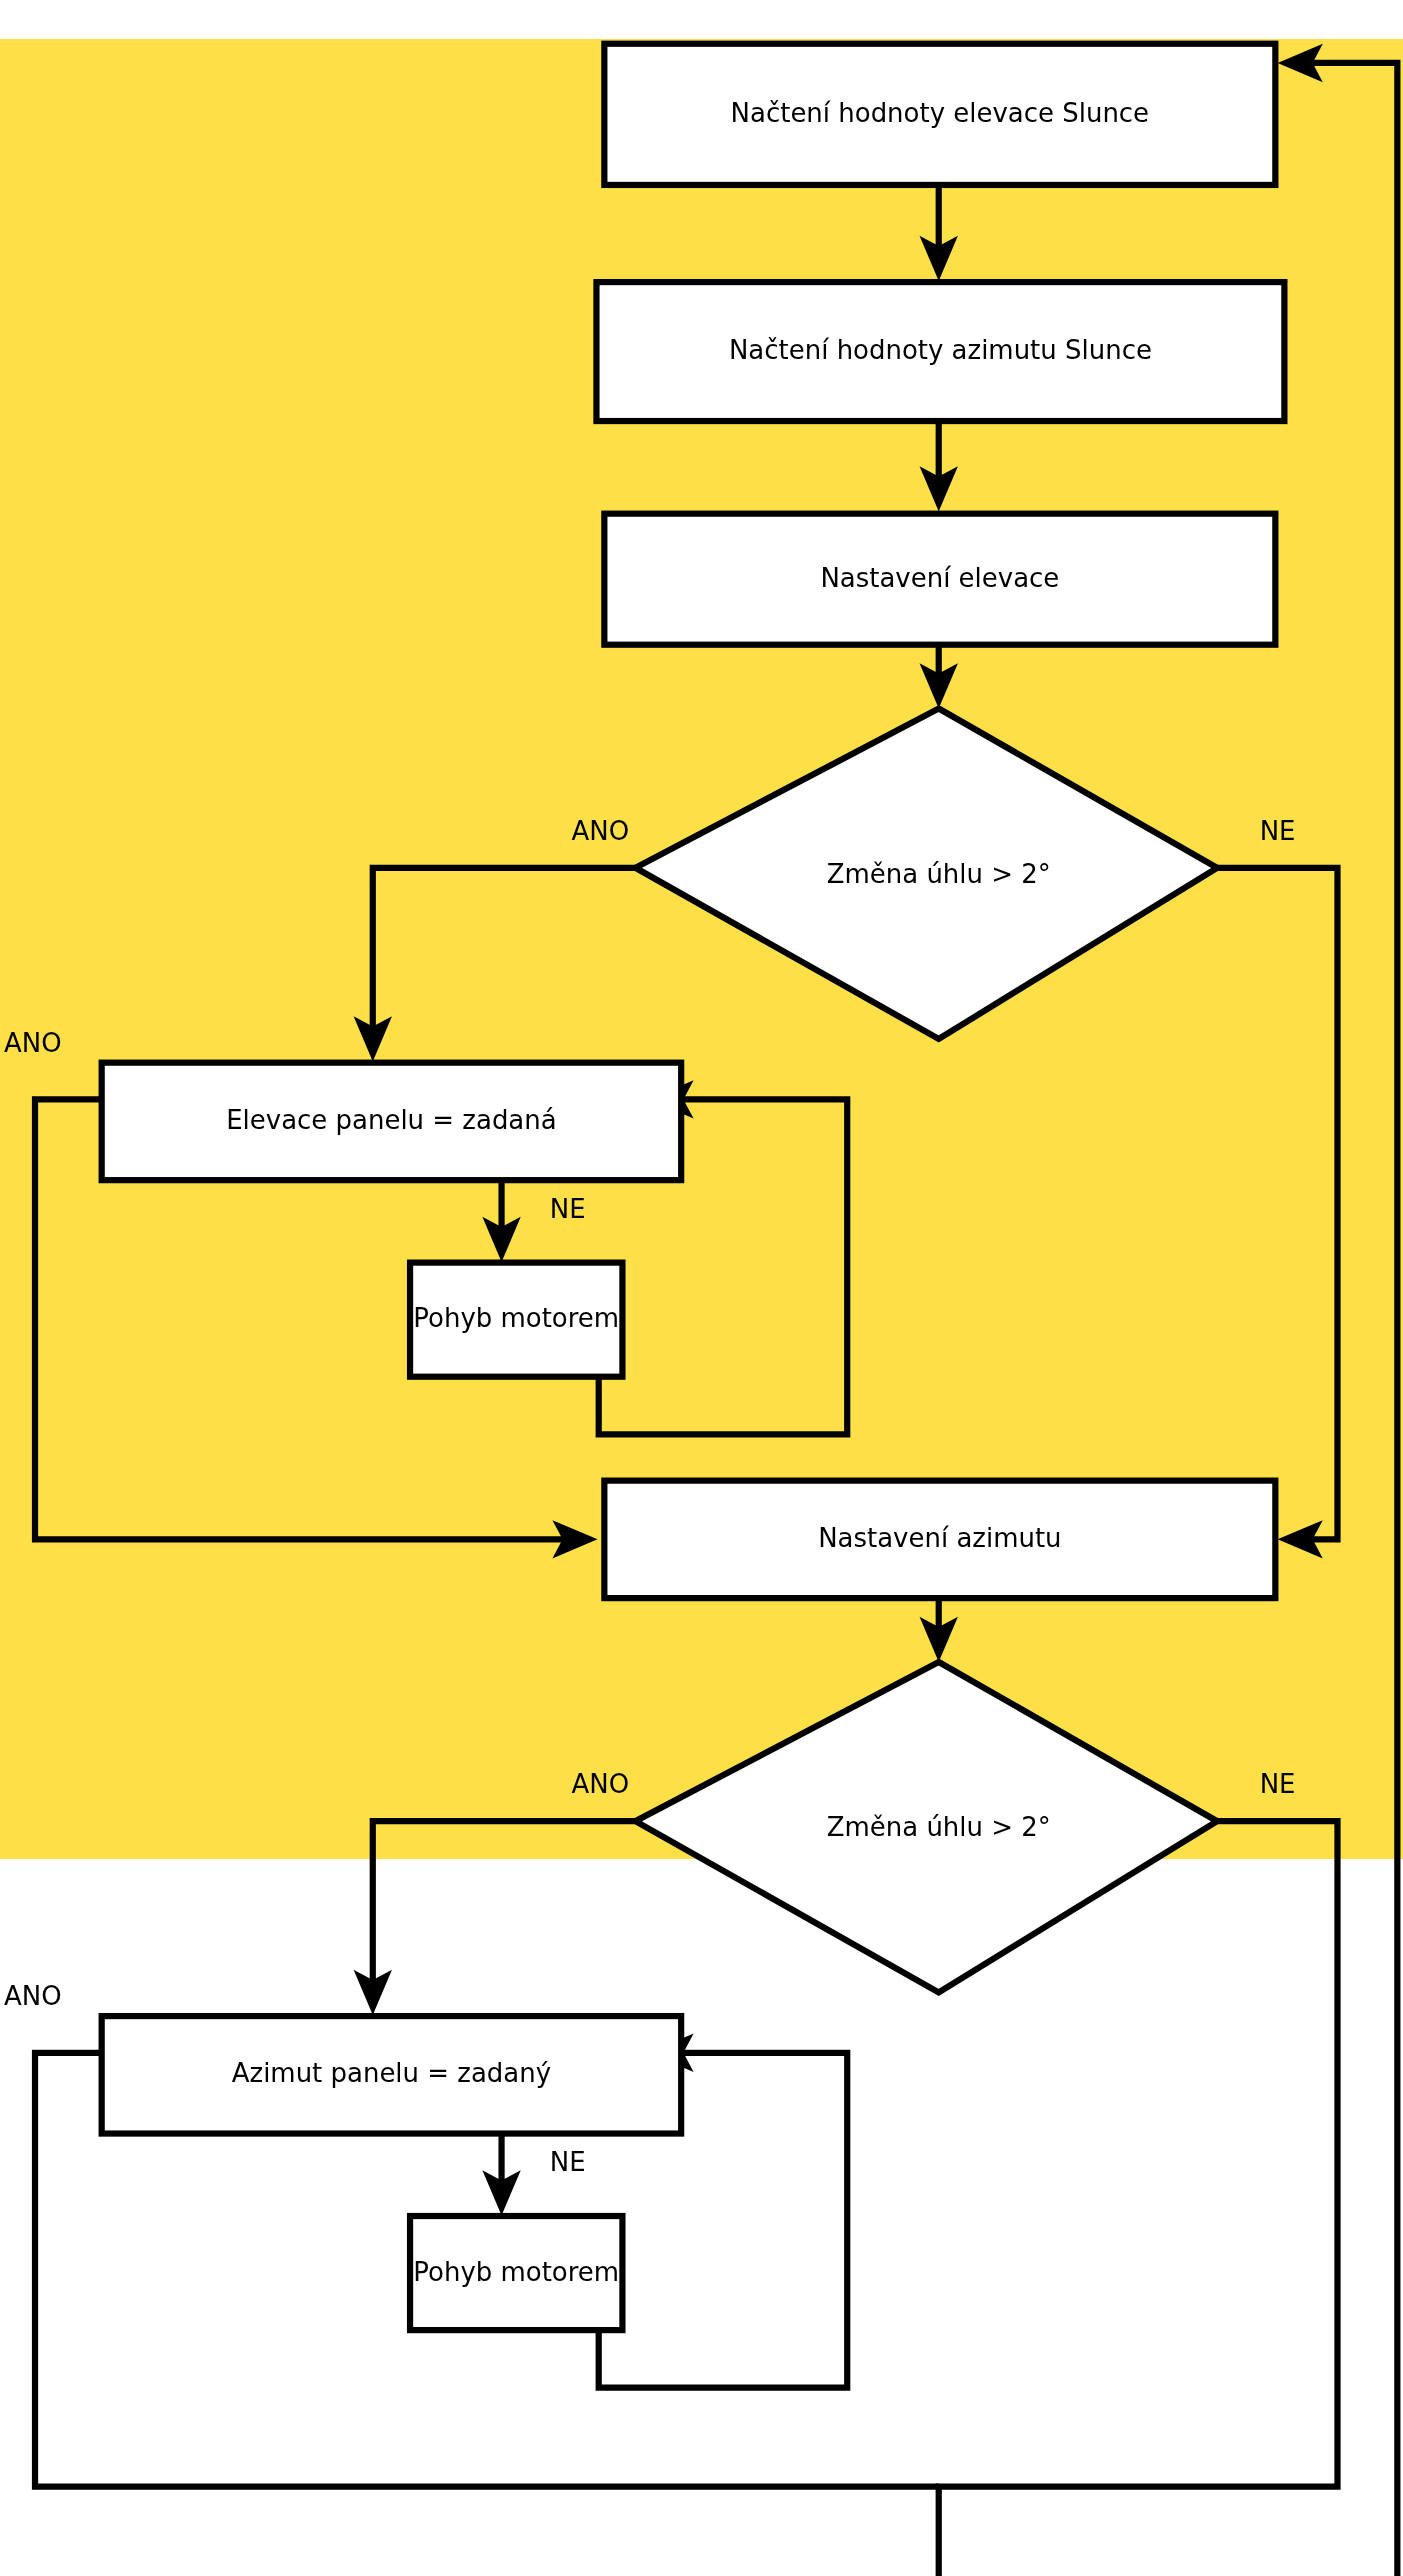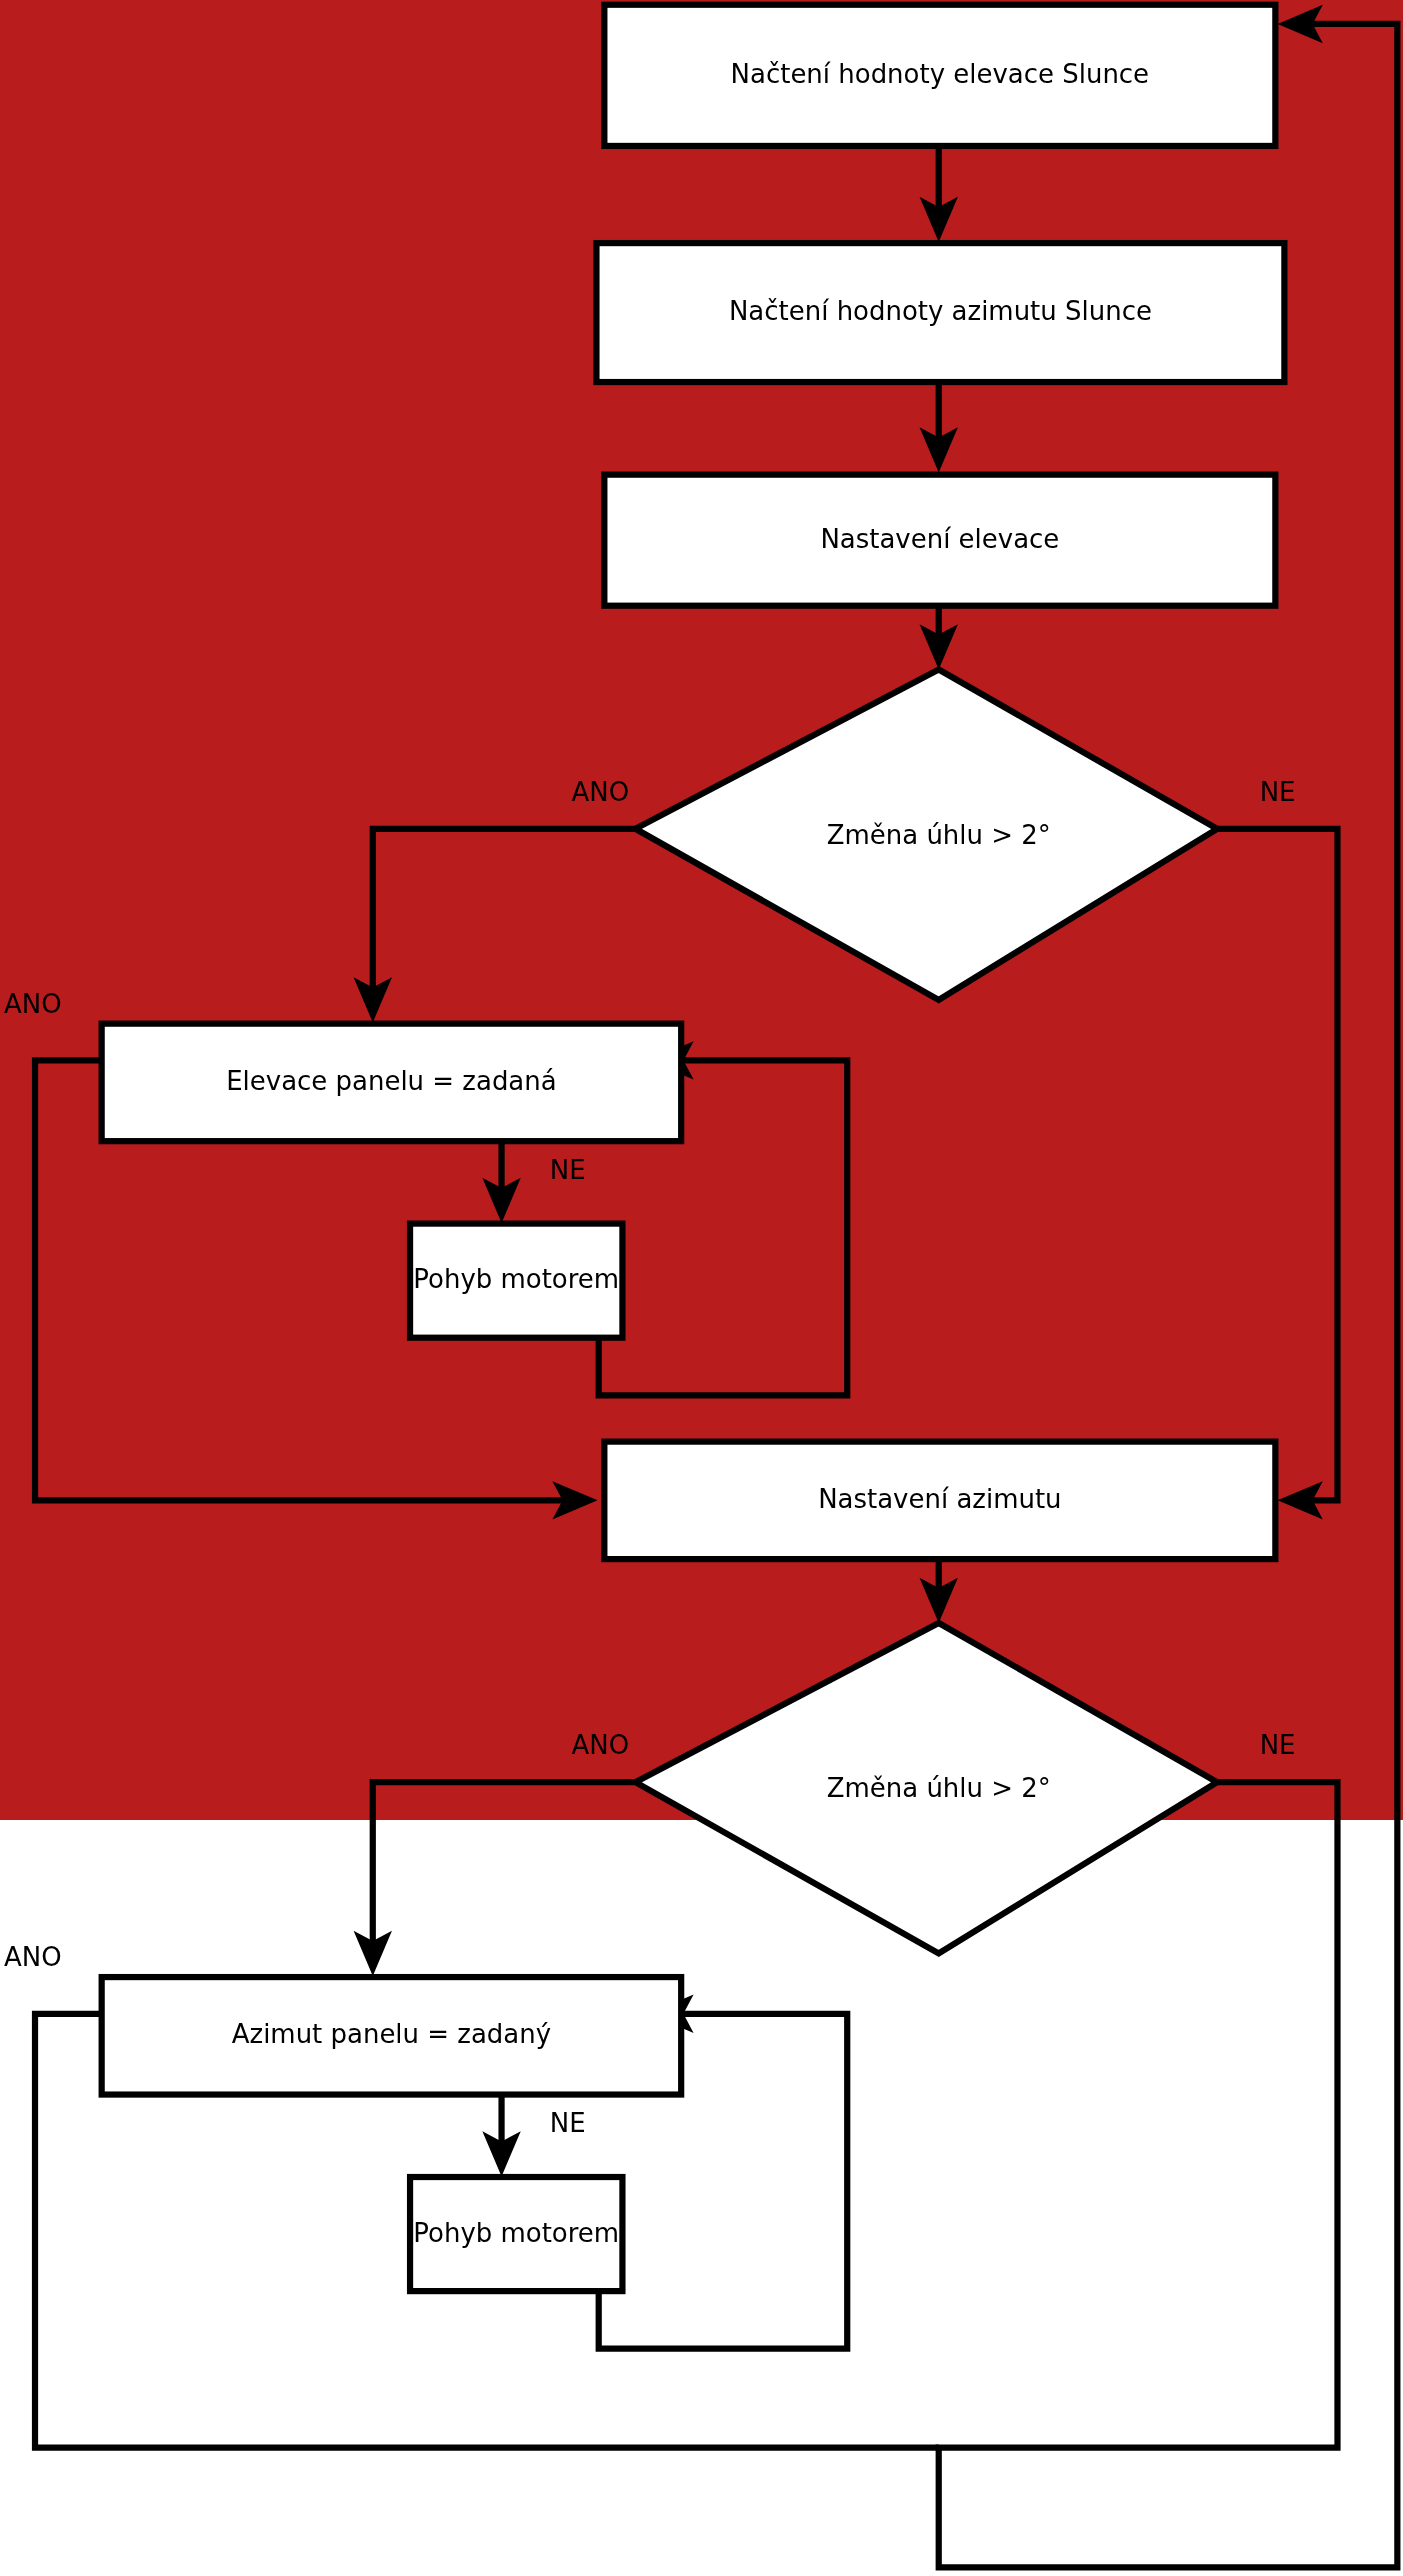--- a/index.html
+++ b/index.html
@@ -10,21 +10,22 @@
   body {
     width: 1403px;
     height: 2576px;
     font-family: "DejaVu Sans", "Liberation Sans", sans-serif;
     overflow: hidden;
   }
   #flowchart-root {
     position: relative;
     width: 1403px;
     height: 1820px;
-    background: #b91c1c;
+    background: #fde047;
+    margin-top: 39px;
   }
   svg.flow {
     display: block;
     width: 1403px;
     height: 2576px;
   }
   .node-box {
     fill: #ffffff;
     stroke: #000000;
     stroke-width: 11;

